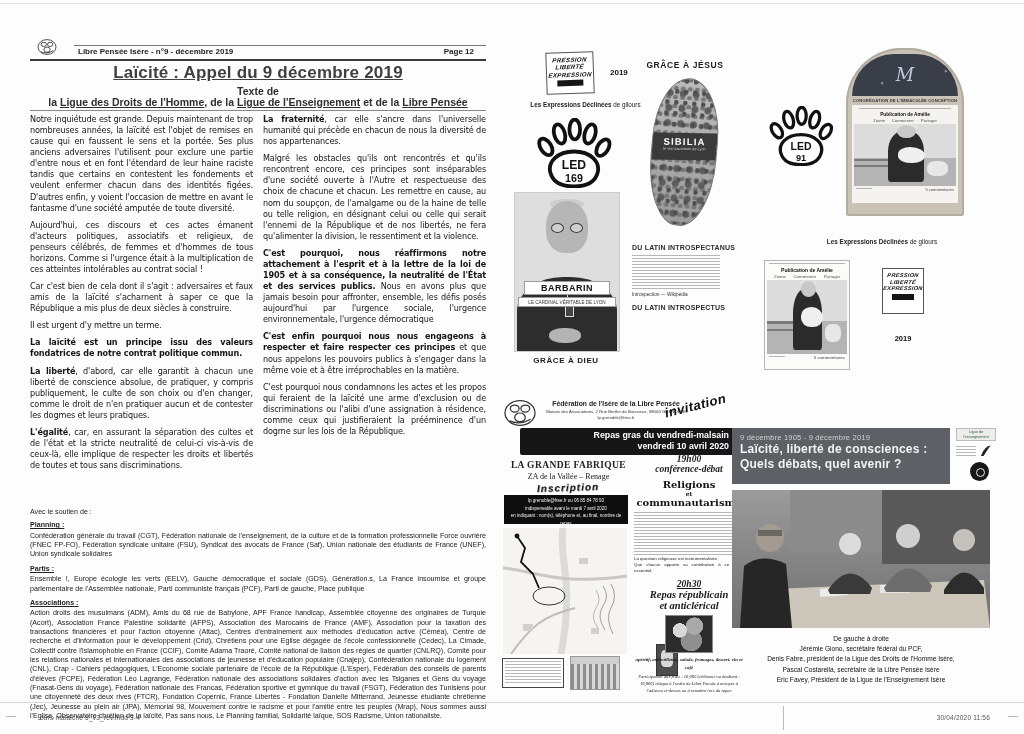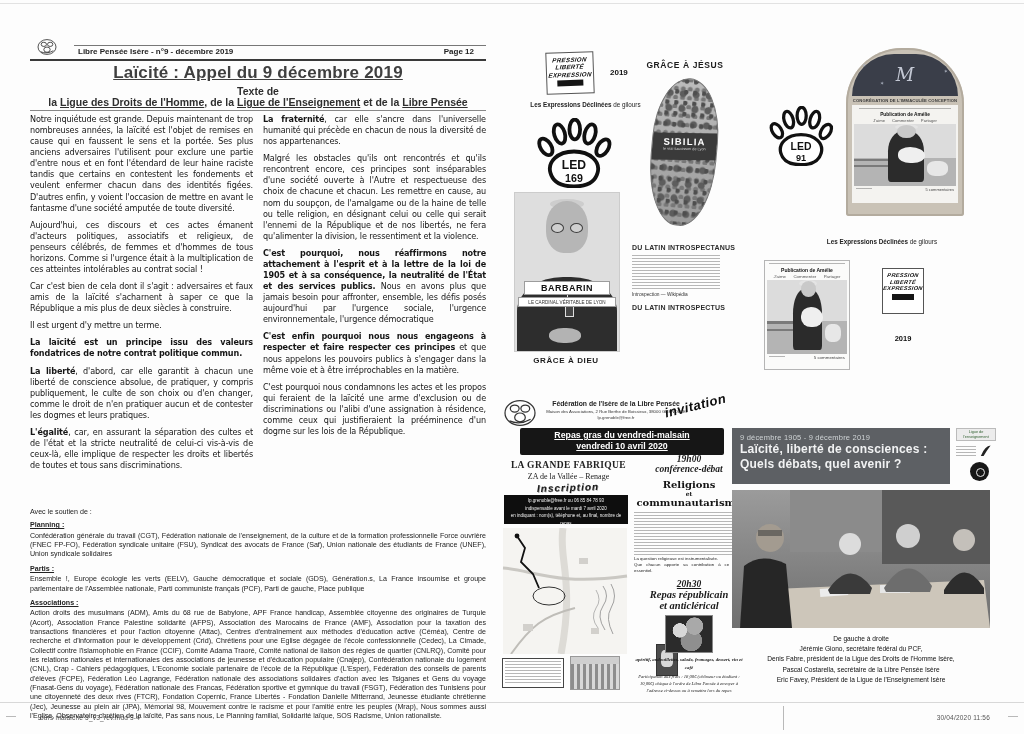--- a/index.html
+++ b/index.html
@@ -107,22 +107,22 @@
   .lp-lamb{position:absolute;left:43%;top:37%;width:27%;height:26%;background:#efefef;border-radius:50% 60% 50% 50%;}
   .lp-lamb2{position:absolute;left:72%;top:60%;width:20%;height:24%;background:#e7e7e7;border-radius:40%;}
   .thumb{border:1px solid #b5b5b5;background:#fbfbfa;padding:2px;box-sizing:border-box;}
 
   
   #f3{left:4px;top:360px;width:250px;height:296px;}
   .org-name{font-size:6.8px;font-weight:800;color:#222;text-align:center;}
   .org-sub{font-size:4.3px;color:#333;text-align:center;}
   .inv-tag{font-size:13px;font-weight:900;font-style:italic;letter-spacing:.5px;color:#0b0b0b;
            transform:rotate(-14deg);}
-  .inv-banner{background:#161616;color:#fff;text-align:center;font-weight:800;font-size:8.8px;
-              line-height:1.3;padding:2px 4px;border-radius:2px;text-decoration:underline;}
+  .inv-banner{background:#161616;color:#fff;text-align:right;font-weight:800;font-size:8.8px;
+              line-height:1.3;padding:2px 13px;border-radius:2px;}
   .venue{font-family:"Liberation Serif",serif;font-weight:700;font-size:9.5px;text-align:center;color:#222;letter-spacing:.4px;}
   .venue2{font-family:"Liberation Serif",serif;font-size:8px;text-align:center;color:#222;}
   .inscr{font-style:italic;font-weight:900;font-size:10px;letter-spacing:1px;color:#1d1d1d;
          text-align:center;transform:rotate(-2deg);text-shadow:.6px .6px 0 #999;}
   .regbox{background:#0e0e0e;color:#f2f2f2;font-size:4.5px;text-align:center;line-height:1.7;padding:2px;box-sizing:border-box;}
   .dirbox{border:1px solid #444;background:#fff;padding:2px;box-sizing:border-box;}
   .building{background:
       linear-gradient(#cfcfcf 0 22%, transparent 22%),
       repeating-linear-gradient(90deg,#8d8d8d 0 3px,#d8d8d8 3px 6px);
       border:1px solid #999;}

